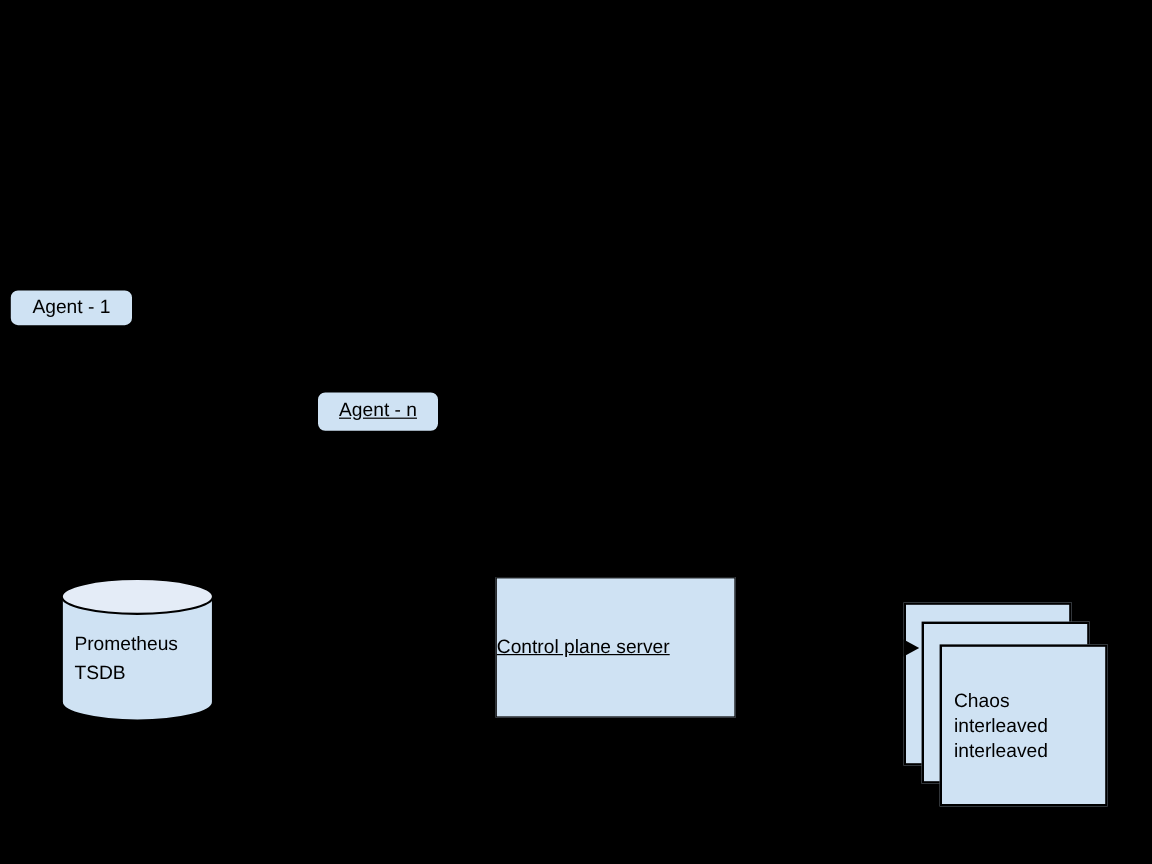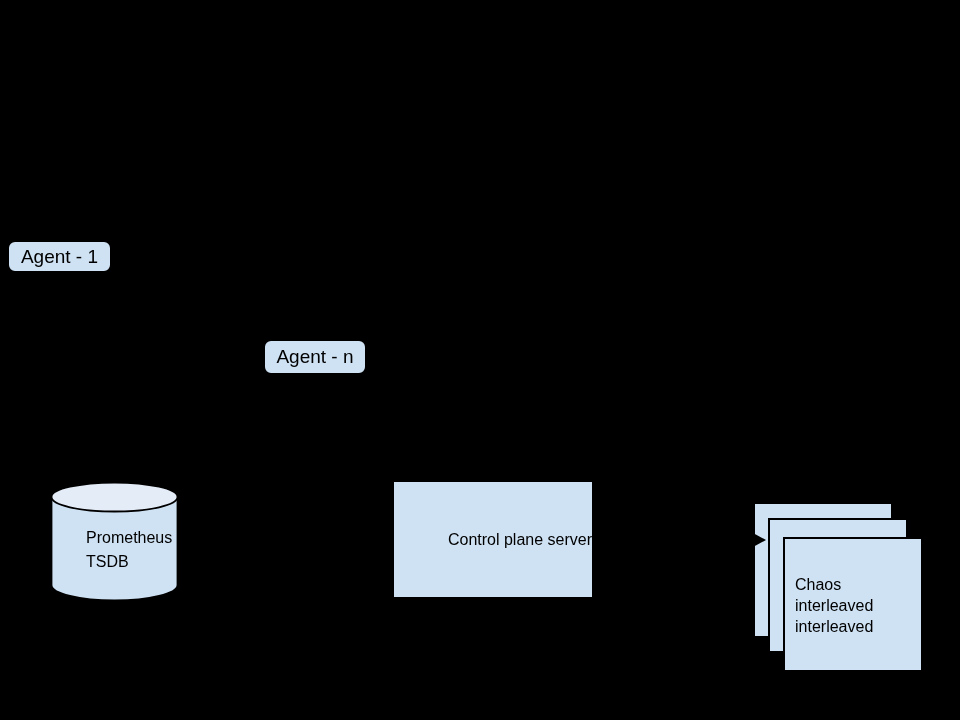--- a/index.html
+++ b/index.html
@@ -7,51 +7,51 @@
     background: #000;
   }
   .canvas {
     position: relative;
     width: 960px; height: 720px;
     background: var(--background, #000000);
     font-family: "Liberation Sans", sans-serif;
     color: var(--text, #000000);
     overflow: hidden;
   }
-  .node-label { font-size: 19px; }
+  .node-label { font-size: 16px; }
 
   
   .agent-node {
     position: absolute;
     box-sizing: border-box;
     background: var(--node-fill, #cfe2f3);
     border: 2px solid var(--node-stroke, #000);
     border-radius: 8px;
     display: flex; align-items: center; justify-content: center;
     font-size: 16px;
   }
   .agent-1 { left: 7px;   top: 240px; width: 105px; height: 33px; }
   .agent-2 { left: 124px; top: 278px; width: 104px; height: 35px; }
-  .agent-n { left: 263px; top: 339px; width: 104px; height: 36px; }
+  .agent-n { left: 263px; top: 325px; width: 104px; height: 36px; text-decoration: underline; }
 
   
   .cylinder { position: absolute; left: 50px; top: 481px; width: 129px; height: 121px; }
   .cylinder svg { display: block; width: 129px; height: 121px; }
   .cyl-text {
     position: absolute; left: 12px; top: 45px;
-    font-size: 16px; line-height: 24px; text-align: left; margin-left: 24px;
+    font-size: 16px; line-height: 24px; text-align: left;
   }
 
   
   .control-plane {
-    position: absolute; left: 393px; top: 481px; width: 200px; height: 117px;
+    position: absolute; left: 413px; top: 481px; width: 200px; height: 117px;
     box-sizing: border-box;
     background: var(--node-fill, #cfe2f3);
     border: 1px solid var(--node-stroke, #000);
-    display: flex; align-items: center; justify-content: flex-end;
+    display: flex; align-items: center; justify-content: flex-start; text-decoration: underline;
   }
   .cp-text { text-align: center; font-size: 16px; line-height: 22px; }
 
   
   .card {
     position: absolute;
     box-sizing: border-box;
     background: var(--node-fill, #cfe2f3);
     border: 2px solid var(--node-stroke, #000);
     margin-top: 46px;

